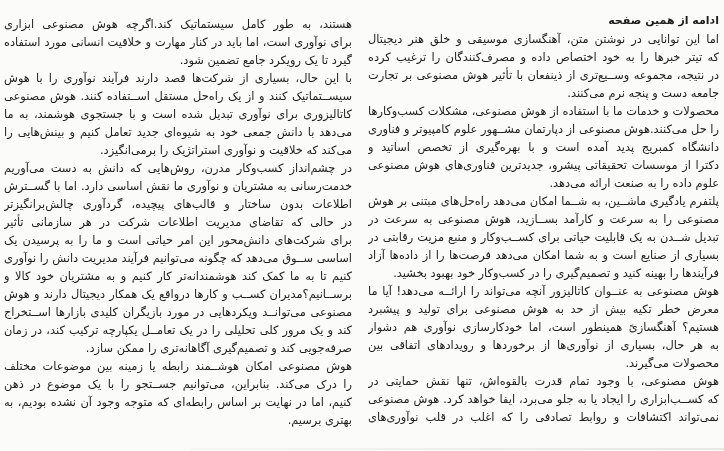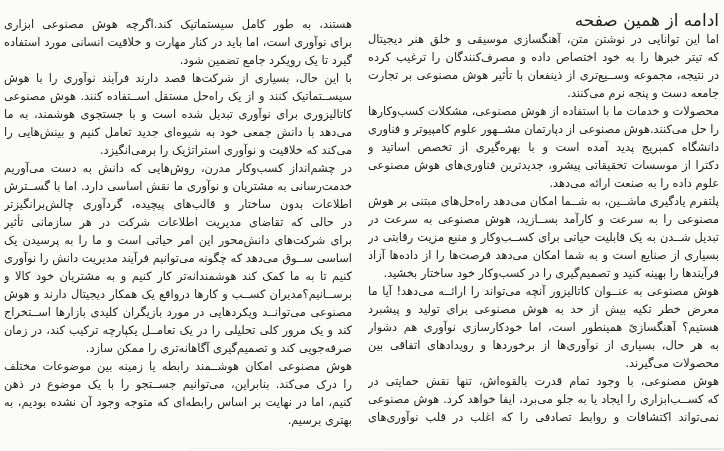--- a/index.html
+++ b/index.html
@@ -43,22 +43,22 @@
     font-size: 11.4px;
     text-align: justify;
     text-align-last: justify;
     overflow: hidden;
     white-space: normal;
   }
   .line.last {
     text-align-last: right;
   }
   .head {
-    font-weight: normal;
-    font-size: 17px;
+    font-weight: bold;
+    font-size: 11px;
     height: 19px;
     line-height: 19px;
     text-align: right;
     text-align-last: right;
   }
   .scan-artifact {
     position: absolute;
     top: 448px;
     left: 190px;
     right: 0;
@@ -85,21 +85,21 @@
         <div class="line">را حل می‌کنند.هوش مصنوعی از دپارتمان مشــهور علوم کامپیوتر و فناوری</div>
         <div class="line">دانشگاه کمبریج پدید آمده است و با بهره‌گیری از تخصص اساتید و دانشجویان</div>
         <div class="line">دکترا از موسسات تحقیقاتی پیشرو، جدیدترین فناوری‌های هوش مصنوعی و</div>
         <div class="line last">علوم داده را به صنعت ارائه می‌دهد.</div>
       </div>
       <div class="para">
         <div class="line">پلتفرم یادگیری ماشــین، به شــما امکان می‌دهد راه‌حل‌های مبتنی بر هوش</div>
         <div class="line">مصنوعی را به سرعت و کارآمد بســازید، هوش مصنوعی به سرعت در حال</div>
         <div class="line">تبدیل شــدن به یک قابلیت حیاتی برای کســب‌وکار و منبع مزیت رقابتی در</div>
         <div class="line">بسیاری از صنایع است و به شما امکان می‌دهد فرصت‌ها را از داده‌ها آزاد کنید،</div>
-        <div class="line last">فرآیندها را بهینه کنید و تصمیم‌گیری را در کسب‌وکار خود ساختار بخشید.</div>
+        <div class="line last">فرآیندها را بهینه کنید و تصمیم‌گیری را در کسب‌وکار خود بهبود بخشید.</div>
       </div>
       <div class="para">
         <div class="line">هوش مصنوعی به عنــوان کاتالیزور آنچه می‌تواند را ارائــه می‌دهد! آیا ما در</div>
         <div class="line">معرض خطر تکیه بیش از حد به هوش مصنوعی برای تولید و پیشبرد نوآوری</div>
         <div class="line">هستیم؟ آهنگسازیً همینطور است، اما خودکارسازی نوآوری هم دشوار است و</div>
         <div class="line">به هر حال، بسیاری از نوآوری‌ها از برخوردها و رویدادهای اتفاقی بین انسان‌ها</div>
         <div class="line last">محصولات می‌گیرند.</div>
       </div>
       <div class="para">
         <div class="line">هوش مصنوعی، با وجود تمام قدرت بالقوه‌اش، تنها نقش حمایتی در نوآوری‌ای</div>

